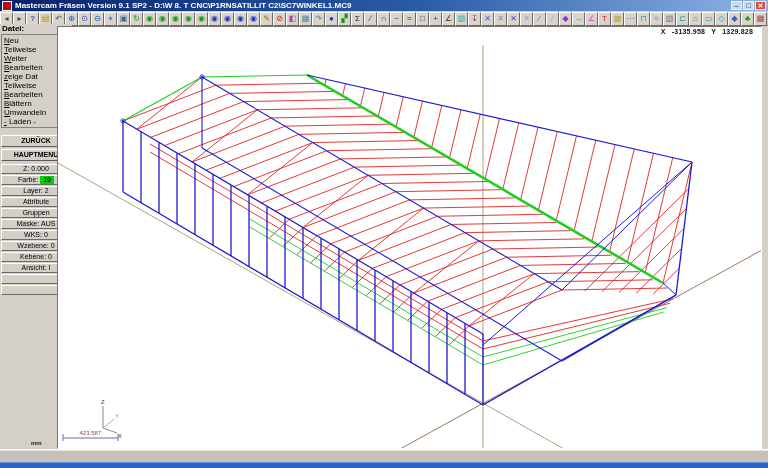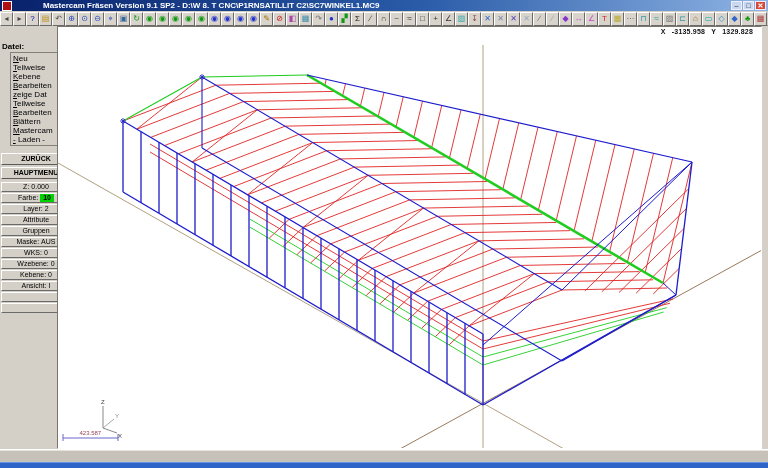--- a/index.html
+++ b/index.html
@@ -1,30 +1,30 @@
 <!DOCTYPE html>
 <html><head>
 <meta charset="utf-8">
 <style>
   html,body{margin:0;padding:0;}
   .root{position:relative;width:768px;height:468px;background:#d4d0c8;font-family:"Liberation Sans",sans-serif;overflow:hidden;user-select:none;}
   
-  .titlebar{position:absolute;left:0;top:0;right:0;height:11px;background:linear-gradient(90deg,#08216b 0%,#2a5ca8 55%,#8fb4e4 100%);display:flex;align-items:center;padding:0 2px;box-sizing:border-box;gap:28px;}
+  .titlebar{position:absolute;left:0;top:0;right:0;height:11px;background:linear-gradient(90deg,#08216b 0%,#2a5ca8 55%,#8fb4e4 100%);display:flex;align-items:center;padding:0 2px;box-sizing:border-box;}
   .appicon{width:8px;height:8px;background:#b01010;border:1px solid #fff;margin-right:3px;flex:0 0 auto;}
   .title-text{color:#fff;font-size:8px;font-weight:bold;white-space:nowrap;overflow:hidden;flex:1 1 auto;line-height:11px;}
   .winbtns{display:flex;gap:1px;flex:0 0 auto;}
   .wbtn{width:11px;height:9px;font-size:7px;line-height:8px;text-align:center;background:#c9d8ef;color:#123;border:1px solid #eef;box-sizing:border-box;}
   .wbtn.close{background:#d8493a;color:#fff;font-weight:bold;}
   
   .toolbar{position:absolute;left:0;top:11px;right:0;height:15px;background:#d4d0c8;display:flex;border-bottom:1px solid #9a968e;box-sizing:border-box;}
   .tbtn{flex:0 0 auto;width:11px;height:12px;margin:1px 0 0 0;border:1px solid;border-color:#ffffff #6a6a6a #6a6a6a #ffffff;background:#d8d4cc;font-size:8px;line-height:11px;text-align:center;overflow:hidden;}
   
-  .sidebar{position:absolute;left:0;top:42px;width:72px;bottom:19px;background:#d4d0c8;}
+  .sidebar{position:absolute;left:0;top:24px;width:72px;bottom:19px;background:#d4d0c8;}
   .datei{font-size:8px;font-weight:bold;color:#000;padding:1px 0 1px 2px;line-height:8px;}
-  .menubox{margin:0 10px;border:1px solid #84807a;background:#d4d0c8;padding:1px 0;}
+  .menubox{margin:0 1px;border:1px solid #84807a;background:#d4d0c8;padding:1px 0;}
   .mitem{font-size:8px;line-height:9px;padding-left:2px;white-space:nowrap;color:#000;cursor:default;}
   .mitem::first-letter{text-decoration:underline;}
   .sbtn{margin:2px 1px 0 1px;border:1px solid;border-color:#ffffff #5a5a5a #5a5a5a #ffffff;background:#d4d0c8;font-size:7px;font-weight:bold;text-align:center;line-height:10px;color:#000;}
   .sbtn.first{margin-top:7px;}
   .status-panel{margin-top:3px;}
   .srow{margin:0 1px 1px 1px;border:1px solid;border-color:#ffffff #6a6a6a #6a6a6a #ffffff;background:#d4d0c8;font-size:7px;line-height:8px;display:flex;justify-content:center;align-items:center;gap:2px;padding:0 1px;min-height:8px;color:#000;}
   .srow .sval.colorchip{padding:0 3px;font-weight:bold;}
   .units{position:absolute;left:31px;top:416px;font-size:6px;font-weight:bold;color:#222;}
   
   .canvas{position:absolute;left:57px;top:26px;width:705px;height:423px;background:#ffffff;border:1px solid;border-color:#7a766e #ffffff #ffffff #7a766e;box-sizing:border-box;overflow:hidden;}
@@ -110,27 +110,27 @@
       <div class="tbtn" style="color: rgb(51, 102, 204);">◆</div>
       <div class="tbtn" style="color: rgb(17, 153, 17);">♣</div>
       <div class="tbtn" style="color: rgb(170, 51, 51);">▦</div>
     </div>
 
   <div class="sidebar">
     <div class="datei">Datei:</div>
     <div class="menubox">
         <div class="mitem">Neu</div>
         <div class="mitem">Teilweise</div>
-        <div class="mitem">Kebene</div>
+        <div class="mitem">Weiter</div>
         <div class="mitem">Bearbeiten</div>
         <div class="mitem">zeige Dat</div>
         <div class="mitem">Teilweise</div>
         <div class="mitem">Bearbeiten</div>
         <div class="mitem">Blättern</div>
-        <div class="mitem">Mastercam</div>
+        <div class="mitem">Umwandeln</div>
         <div class="mitem">- Laden -</div>
       </div>
     <div class="sbtn first">ZURÜCK</div>
     <div class="sbtn">HAUPTMENU</div>
     <div class="status-panel">
         <div class="srow">
           <span>Z:</span>
           <span class="sval">0.000</span>
         </div>
         <div class="srow">

